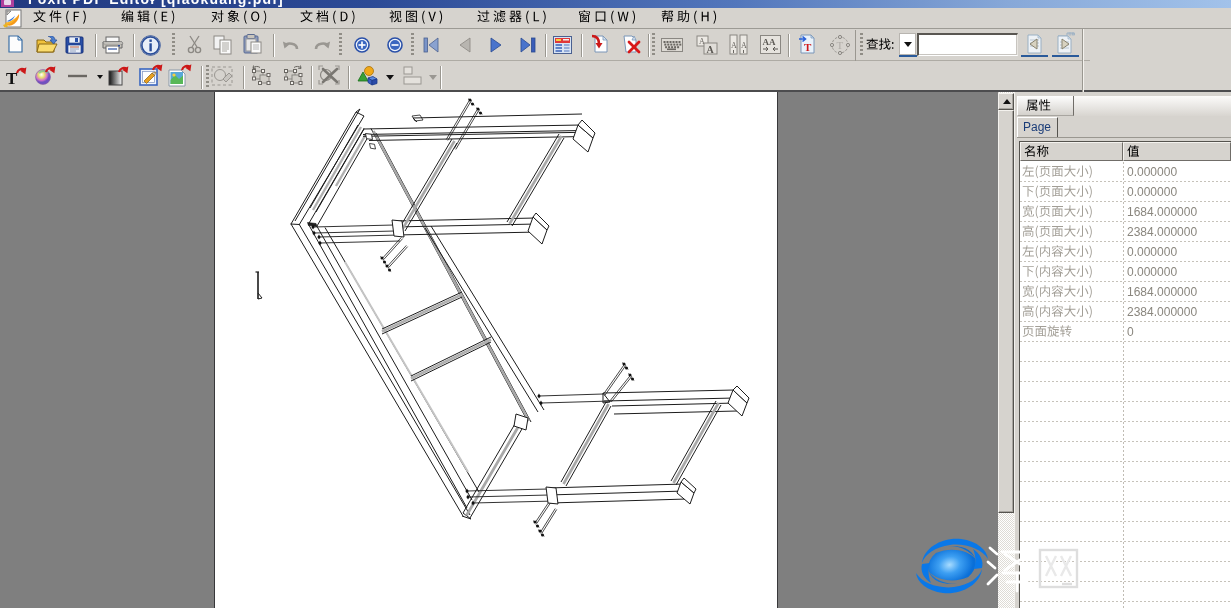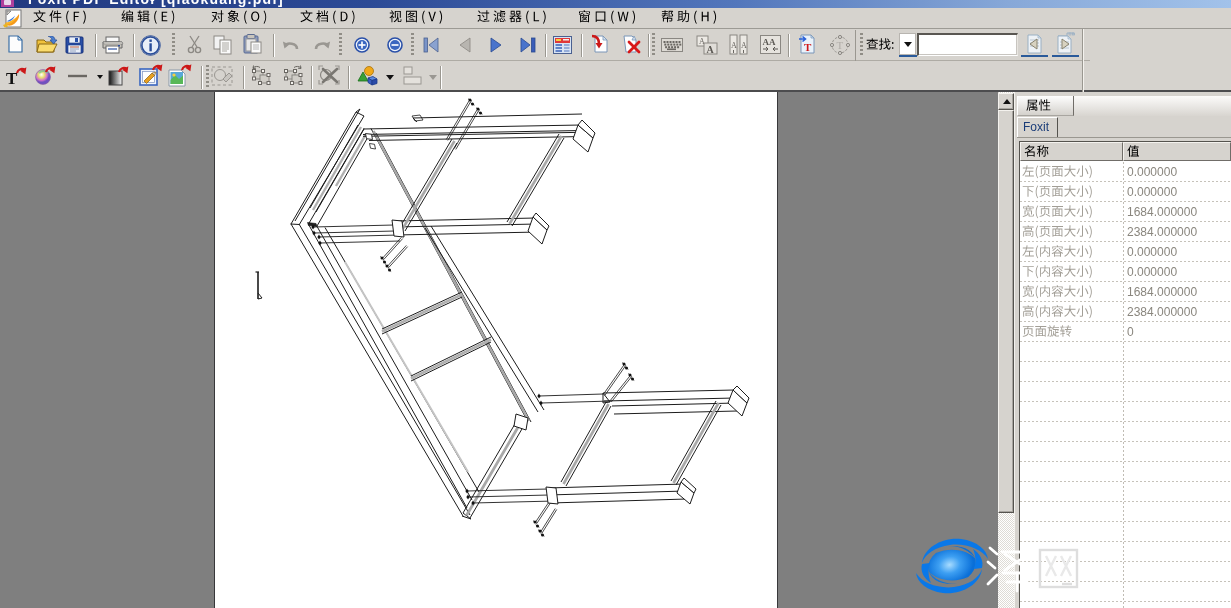--- a/index.html
+++ b/index.html
@@ -599,21 +599,21 @@
 <div class="abs" style="left:998px;top:110px;width:16px;height:403px;background:#d6d3ce;border-top:1px solid #f4f2ee;border-left:1px solid #f4f2ee;border-right:1px solid #55534e;border-bottom:1px solid #55534e;box-shadow:inset -1px -1px 0 #a8a5a0"></div>
 <div class="abs" style="left:1014px;top:92px;width:1px;height:516px;background:#f4f2ee"></div>
 <div class="abs" style="left:1015px;top:92px;width:2px;height:516px;background:#d6d3ce"></div>
 <div class="abs" style="left:1017px;top:92px;width:214px;height:516px;background:#d6d3ce"></div>
 <div class="abs" style="left:1017px;top:96px;width:214px;height:20px;background:linear-gradient(180deg,#fcfbfa,#d8d5d0)"></div>
 <div class="abs" style="left:1017px;top:96px;width:57px;height:20px;background:linear-gradient(180deg,#fefefe,#d4d1cc);border-right:1px solid #706d68;border-bottom:1px solid #a8a5a0;border-left:1px solid #fff"></div>
 <svg style="position:absolute;left:1026px;top:99px" width="26" height="15">
     <path d="M2.7 1.5H10.1V2.7H2.7ZM1.8 0.8V4.4C1.8 6.5 1.6 9.2 0.4 11.2C0.6 11.3 1.1 11.5 1.2 11.7C2.5 9.6 2.7 6.6 2.7 4.4V3.4H11.1V0.8ZM4.5 6H6.7V6.9H4.5ZM7.6 6H9.8V6.9H7.6ZM8.3 9.2 8.7 9.8 7.6 9.8V8.9H10.4V10.9C10.4 11 10.4 11.1 10.2 11.1C10.1 11.1 9.6 11.1 9.1 11.1C9.1 11.3 9.2 11.5 9.3 11.7C10.1 11.7 10.6 11.7 10.9 11.6C11.2 11.5 11.3 11.3 11.3 10.9V8.2H7.6V7.5H10.7V5.4H7.6V4.6C8.7 4.6 9.7 4.4 10.5 4.3L10 3.7C8.5 4 5.7 4.2 3.4 4.2C3.5 4.4 3.6 4.6 3.6 4.8C4.6 4.8 5.7 4.8 6.7 4.7V5.4H3.7V7.5H6.7V8.2H3.2V11.8H4V8.9H6.7V9.9L4.5 9.9L4.6 10.7C5.8 10.6 7.5 10.5 9.1 10.4L9.4 11L10 10.8C9.8 10.3 9.3 9.6 8.9 9.1Z M14.7 0.2V11.7H15.6V0.2ZM13.5 2.6C13.4 3.6 13.2 5 12.8 5.8L13.6 6.1C13.9 5.2 14.1 3.8 14.2 2.7ZM15.7 2.5C16 3.2 16.4 4.1 16.5 4.7L17.2 4.3C17.1 3.8 16.7 2.9 16.3 2.3ZM16.7 10.4V11.3H24.4V10.4H21.2V7.3H23.8V6.4H21.2V3.8H24.1V2.9H21.2V0.3H20.3V2.9H18.7C18.9 2.3 19 1.6 19.1 1L18.2 0.8C17.9 2.5 17.4 4.2 16.7 5.3C16.9 5.4 17.4 5.6 17.6 5.8C17.9 5.2 18.2 4.5 18.4 3.8H20.3V6.4H17.6V7.3H20.3V10.4Z" fill="#000"></path>
   </svg>
 <div class="abs" style="left:1017px;top:117px;width:41px;height:20px;background:#d6d3ce;border-right:1px solid #55534e;border-left:1px solid #fff;border-top:1px solid #fff"></div>
-<div class="abs" style="left:1023px;top:120px;font-size:12px;color:#1a3c78">Foxit</div>
+<div class="abs" style="left:1023px;top:120px;font-size:12px;color:#1a3c78">Page</div>
 <div class="abs" style="left:1017px;top:137px;width:214px;height:1px;background:#9a9790"></div>
 <div class="abs" style="left:1019px;top:141px;width:212px;height:467px;background:#fff;border-left:1px solid #55534e;border-top:1px solid #55534e"></div>
 <div class="abs" style="left:1020px;top:142px;width:103px;height:19px;background:#d6d3ce;border-top:1px solid #f4f2ee;border-left:1px solid #f4f2ee;border-right:1px solid #706d68;border-bottom:1px solid #706d68"></div>
 <div class="abs" style="left:1123px;top:142px;width:108px;height:19px;background:#d6d3ce;border-top:1px solid #f4f2ee;border-left:1px solid #f4f2ee;border-right:1px solid #706d68;border-bottom:1px solid #706d68"></div>
 <svg style="position:absolute;left:1024px;top:145px" width="26" height="15">
     <path d="M3.3 4.1C3.9 4.6 4.7 5.2 5.2 5.7C3.8 6.5 2.1 7 0.6 7.3C0.8 7.5 1 7.9 1.1 8.2C1.8 8 2.5 7.8 3.2 7.6V11.7H4.1V11.1H9.7V11.7H10.6V6.5H5.6C7.7 5.4 9.5 3.8 10.6 1.8L9.9 1.4L9.8 1.5H5.3C5.6 1.1 5.9 0.8 6.2 0.4L5.1 0.2C4.3 1.4 2.9 2.8 0.9 3.8C1.1 3.9 1.4 4.3 1.5 4.5C2.7 3.9 3.7 3.1 4.5 2.4H9.2C8.4 3.5 7.3 4.4 6.1 5.2C5.5 4.7 4.7 4 4 3.6ZM9.7 10.2H4.1V7.4H9.7Z M18.9 5.1C18.6 6.7 18.1 8.2 17.4 9.2C17.6 9.4 18 9.6 18.2 9.7C18.9 8.7 19.4 7 19.8 5.3ZM22.3 5.2C22.8 6.6 23.4 8.4 23.5 9.6L24.4 9.3C24.2 8.2 23.7 6.4 23.1 5ZM19.1 0.3C18.9 1.9 18.3 3.5 17.6 4.5V3.8H16V1.6C16.6 1.5 17.1 1.3 17.6 1.1L17.1 0.4C16.1 0.8 14.6 1.1 13.3 1.3C13.4 1.6 13.5 1.9 13.6 2.1C14.1 2 14.6 1.9 15.1 1.8V3.8H13.2V4.7H15C14.5 6.1 13.7 7.8 12.9 8.7C13.1 8.9 13.3 9.2 13.4 9.5C14 8.7 14.6 7.5 15.1 6.2V11.8H16V6.1C16.4 6.7 16.9 7.4 17.1 7.7L17.6 7C17.4 6.7 16.4 5.5 16 5.2V4.7H17.5L17.4 4.8C17.6 4.9 18.1 5.1 18.2 5.3C18.7 4.6 19.1 3.8 19.4 2.8H20.7V10.6C20.7 10.8 20.6 10.8 20.4 10.8C20.3 10.8 19.7 10.8 19.1 10.8C19.3 11.1 19.4 11.4 19.5 11.7C20.3 11.7 20.8 11.7 21.1 11.5C21.5 11.4 21.6 11.1 21.6 10.6V2.8H23.3C23.1 3.2 22.9 3.7 22.6 4.2L23.5 4.4C23.8 3.7 24.2 2.8 24.5 2L23.9 1.9L23.7 1.9H19.7C19.8 1.4 19.9 0.9 20.1 0.4Z" fill="#000"></path>
   </svg>
 <svg style="position:absolute;left:1127px;top:145px" width="13" height="15">
     <path d="M7.5 0.2C7.5 0.6 7.4 1.1 7.3 1.5H4.1V2.4H7.2C7.1 2.8 7 3.2 6.9 3.5H4.8V10.6H3.6V11.4H12V10.6H10.9V3.5H7.8C7.9 3.2 8 2.8 8.1 2.4H11.6V1.5H8.3L8.5 0.3ZM5.6 10.6V9.5H10V10.6ZM5.6 6H10V7.1H5.6ZM5.6 5.3V4.3H10V5.3ZM5.6 7.8H10V8.8H5.6ZM3.3 0.3C2.6 2.2 1.6 4 0.4 5.2C0.6 5.5 0.8 6 0.9 6.2C1.3 5.8 1.7 5.3 2 4.8V11.8H2.9V3.4C3.4 2.5 3.8 1.5 4.2 0.5Z" fill="#000"></path>
   </svg>

